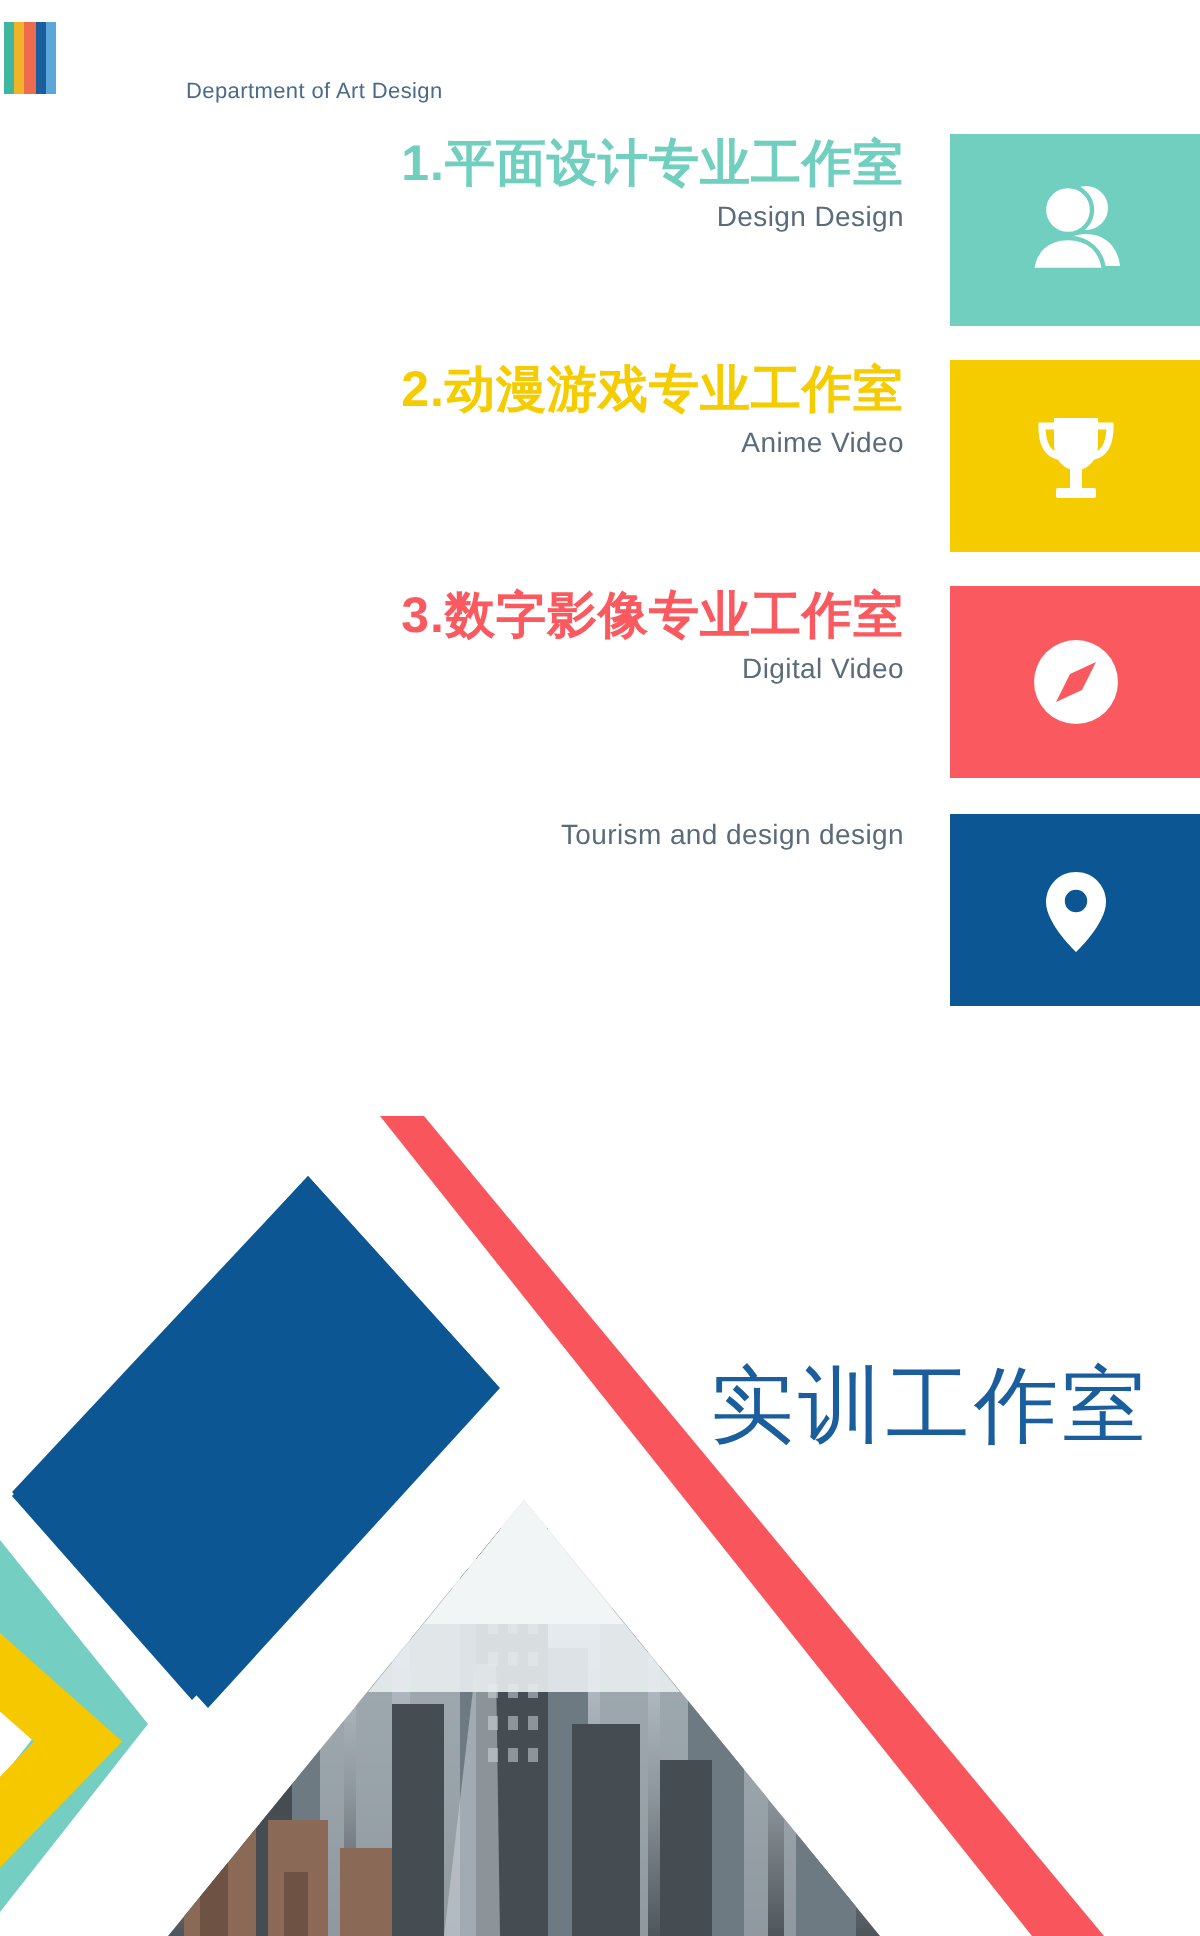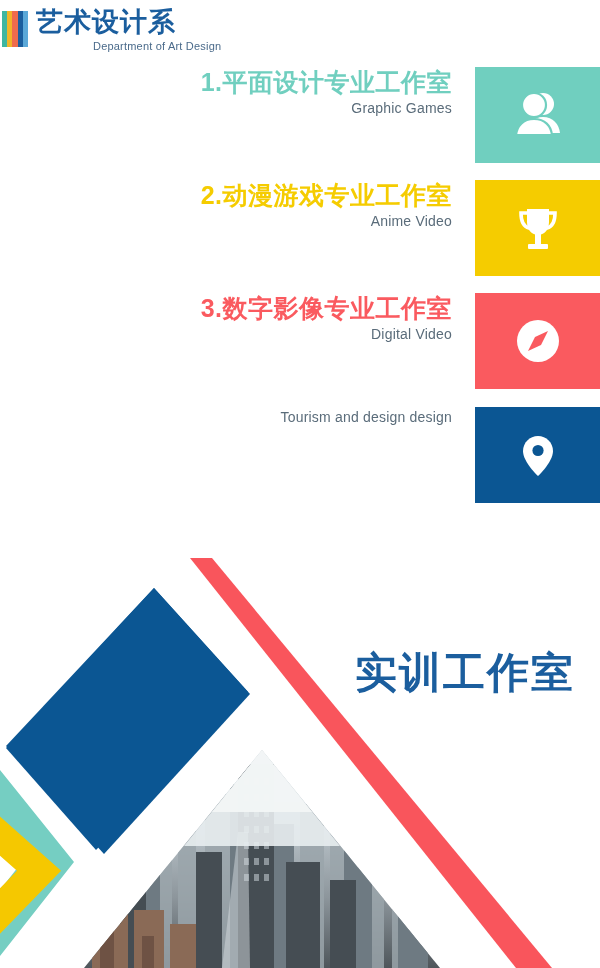--- a/index.html
+++ b/index.html
@@ -124,23 +124,23 @@
     left: 0;
     top: 532px;
     width: 600px;
     height: 436px;
     overflow: hidden;
   }
   .hero svg { display: block; }
   .hero-title {
     position: absolute;
     left: 355px;
-    top: 652px;
+    top: 682px;
     font-size: 42px;
-    font-weight: bold;
+    font-weight: normal;
     color: #1B5E9E;
     letter-spacing: 2px;
     white-space: nowrap;
     line-height: 1;
   }
 </style>
 </head>
 <body>
 
 <div class="page">
@@ -148,30 +148,29 @@
   <div class="header">
 
     <div class="logo-bars">
       <div class="bar" style="background:#3FB6A0"></div>
       <div class="bar" style="background:#F0B429"></div>
       <div class="bar" style="background:#EE6B4D"></div>
       <div class="bar" style="background:#1B5E9E"></div>
       <div class="bar" style="background:#5BA8D8"></div>
     </div>
 
-    <div class="dept-title-cn">艺术设计系</div>
     <div class="dept-title-en">Department of Art Design</div>
   </div>
 
   <div class="programs">
 
     <div class="program-row r1">
       <div class="program-text">
         <div class="program-name" style="color:#70CFBF">1.平面设计专业工作室</div>
-        <div class="program-sub">Graphic Games</div>
+        <div class="program-sub">Design Design</div>
       </div>
       <div class="program-tile" style="background:#70CFBF">
         <span>
           <svg width="60" height="60" viewBox="0 0 60 60">
             <circle cx="35" cy="19" r="11" fill="#ffffff"></circle>
             <path d="M35 32 C45 32 51 39 52 48 L18 48 C19 39 25 32 35 32 Z" fill="#ffffff"></path>
             <circle cx="26" cy="20" r="12" fill="#ffffff" stroke="#70CFBF" stroke-width="2.2"></circle>
             <path d="M26 34 C37 34 43 41 44 50 L8 50 C9 41 15 34 26 34 Z" fill="#ffffff" stroke="#70CFBF" stroke-width="2.2"></path>
           </svg>
         </span>

